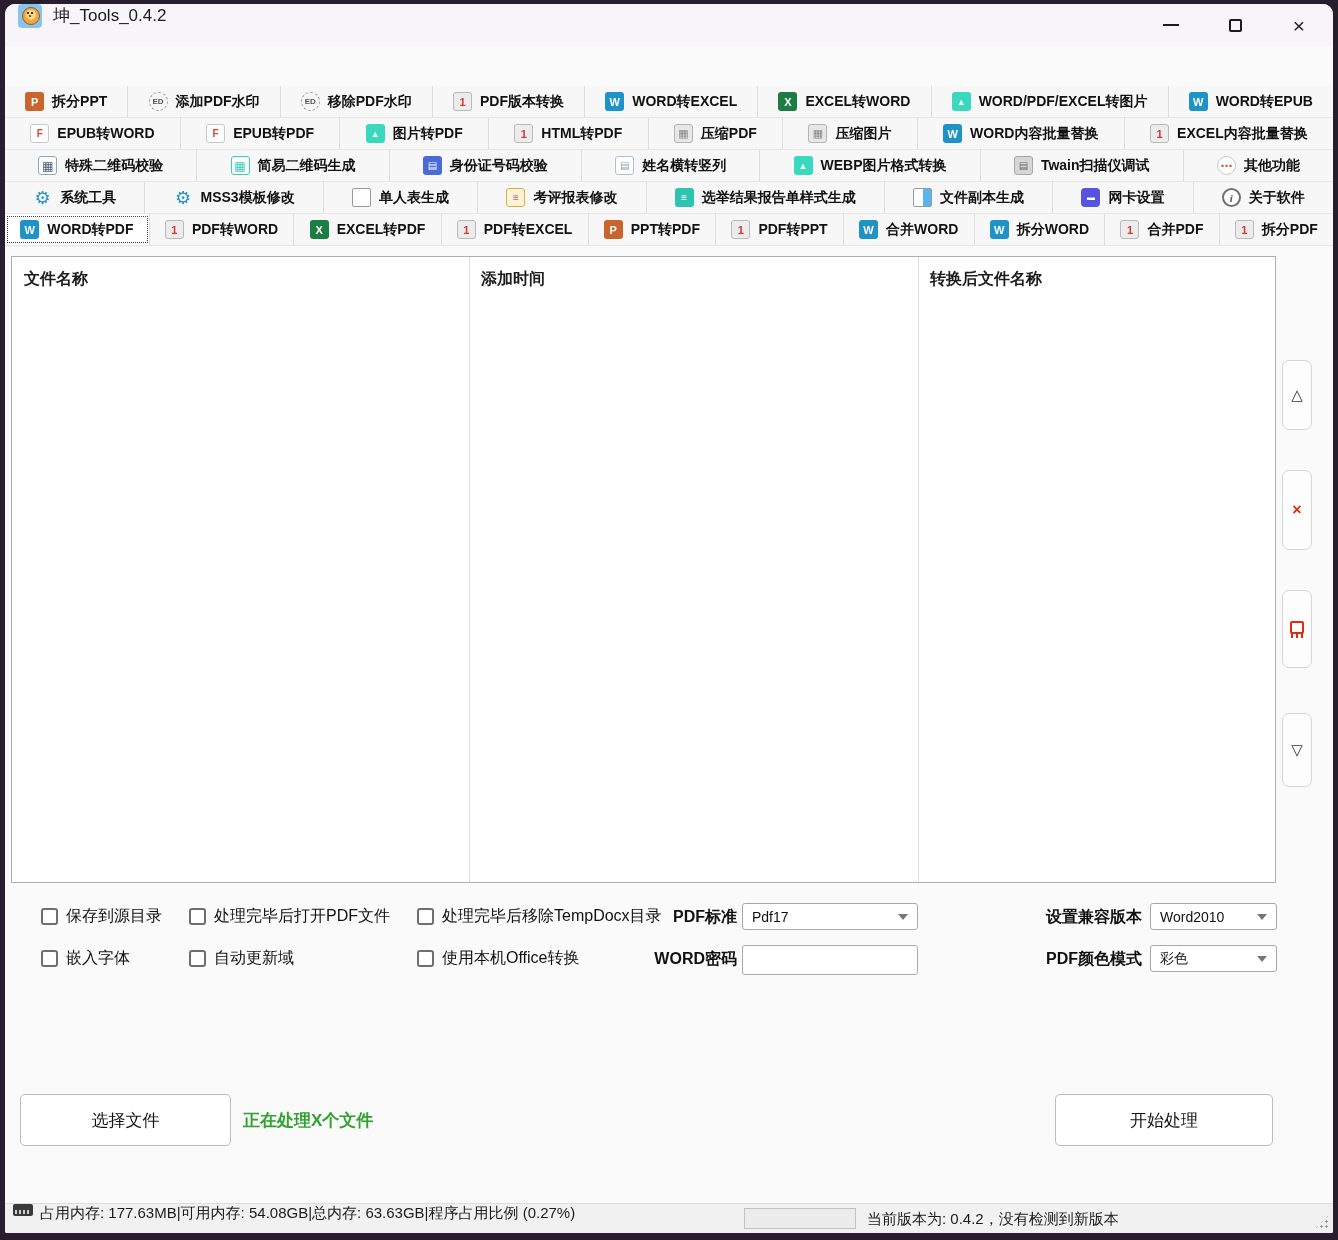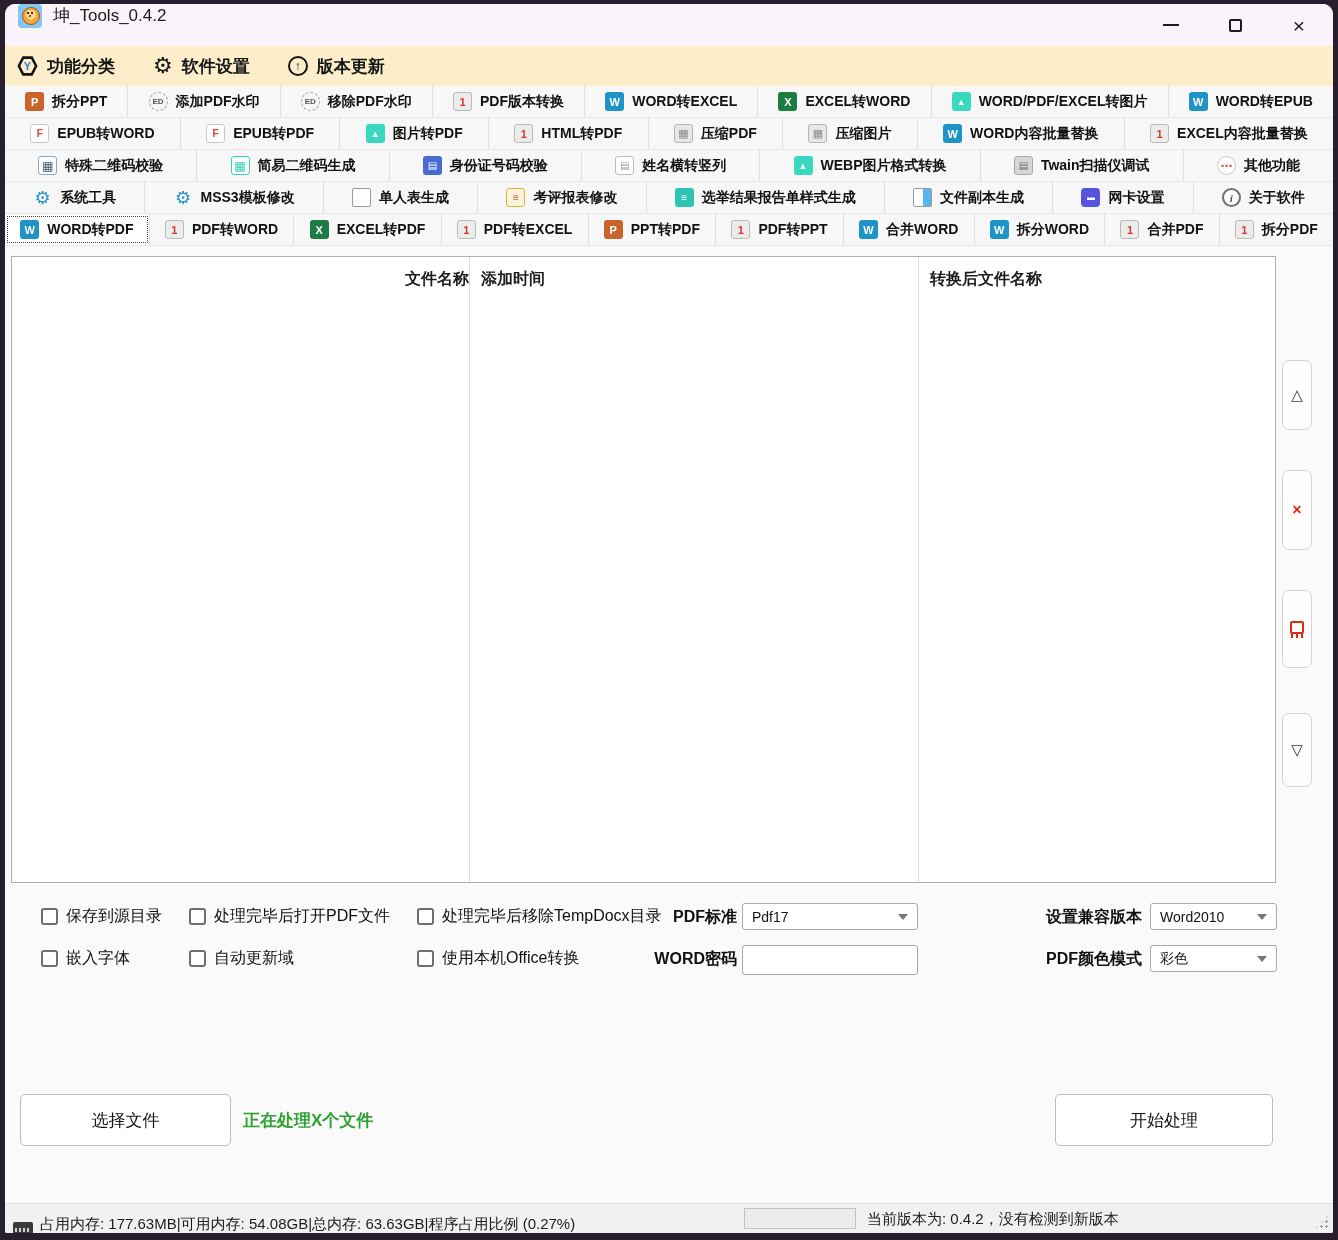--- a/index.html
+++ b/index.html
@@ -117,21 +117,21 @@
     padding:0 8px;font-size:14px;color:#111;outline:none;}
   .wps-link{position:absolute;left:383px;top:992px;font-size:16px;font-weight:700;color:var(--link-blue);
     text-decoration:underline;cursor:pointer;white-space:nowrap;}
   
   .big-btn{position:absolute;top:1090px;height:52px;background:#fff;border:1px solid #bdbdbd;border-radius:5px;
     font-size:17px;color:#141414;display:flex;align-items:center;justify-content:center;cursor:default;}
   .processing-text{position:absolute;left:238px;top:1090px;height:52px;display:flex;align-items:center;
     font-size:17px;font-weight:700;color:var(--status-green);}
   
   .statusbar{position:absolute;left:0;bottom:0;width:100%;height:30px;background:#f1f1f1;border-top:1px solid #dddddd;}
-  .sb-mem{position:absolute;left:8px;top:0;height:30px;display:flex;align-items:flex-end;gap:7px;font-size:15px;color:#1c1c1c;}
+  .sb-mem{position:absolute;left:8px;top:0;height:30px;display:flex;align-items:flex-start;gap:7px;font-size:15px;color:#1c1c1c;}
   .ram-icon{width:20px;height:12px;background:#3a3a3a;border-radius:2px;position:relative;flex:none;}
   .ram-icon::after{content:"";position:absolute;left:2px;right:2px;bottom:2px;height:4px;
     background:repeating-linear-gradient(90deg,#cfcfcf 0 2px,transparent 2px 4px);}
   .sb-progress{position:absolute;left:739px;top:4px;width:112px;height:21px;background:#ececec;border:1px solid #c2c2c2;}
   .sb-version{position:absolute;left:862px;top:0;height:30px;display:flex;align-items:center;font-size:15px;color:#1c1c1c;}
   .resize-grip{position:absolute;right:4px;bottom:4px;width:14px;height:14px;
     background:radial-gradient(#9a9a9a 1.3px,transparent 1.4px);background-size:5px 5px;background-position:bottom right;
     clip-path:polygon(100% 0,100% 100%,0 100%);cursor:nwse-resize;}
 </style>
 </head>
@@ -148,34 +148,20 @@
         </div>
       <div class="win-btn">
           <span class="glyph-max"></span>
         </div>
       <div class="win-btn">
           <span class="glyph-close">×</span>
         </div>
     </div>
   </div>
 
-  <div class="menubar">
-    <div class="menu-item">
-      <span class="mi-hex"></span>
-      <span>功能分类</span>
-    </div>
-    <div class="menu-item">
-      <span class="mi-gear">⚙</span>
-      <span>软件设置</span>
-    </div>
-    <div class="menu-item">
-      <span class="mi-up">↑</span>
-      <span>版本更新</span>
-    </div>
-  </div>
 
   <div class="tab-rows">
       <div class="tab-row">
         <div class="tab">
           <span class="tab-icon" data-icon="ppt-file-icon"></span>
           <span class="tab-label">拆分PPT</span>
         </div>
         <div class="tab">
           <span class="tab-icon" data-icon="watermark-add-icon"></span>
           <span class="tab-label">添加PDF水印</span>
@@ -342,21 +328,21 @@
         </div>
         <div class="tab">
           <span class="tab-icon" data-icon="pdf-file-icon"></span>
           <span class="tab-label">拆分PDF</span>
         </div>
       </div>
     </div>
 
   <div class="file-table">
     <div class="ft-header">
-      <div class="ft-h" style="width:457px;text-align:right;">文件名称</div>
+      <div class="ft-h" style="width:457px;">文件名称</div>
       <div class="ft-h" style="width:449px;">添加时间</div>
       <div class="ft-h" style="flex:1;">转换后文件名称</div>
     </div>
     <div class="ft-col-line" style="left:457px;"></div>
     <div class="ft-col-line" style="left:906px;"></div>
   </div>
 
   <div id="side-rail">
       <div class="side-btn" style="top: 356px; height: 70px;">
         <span class="sb-glyph" data-icon="move-up-icon"></span>

